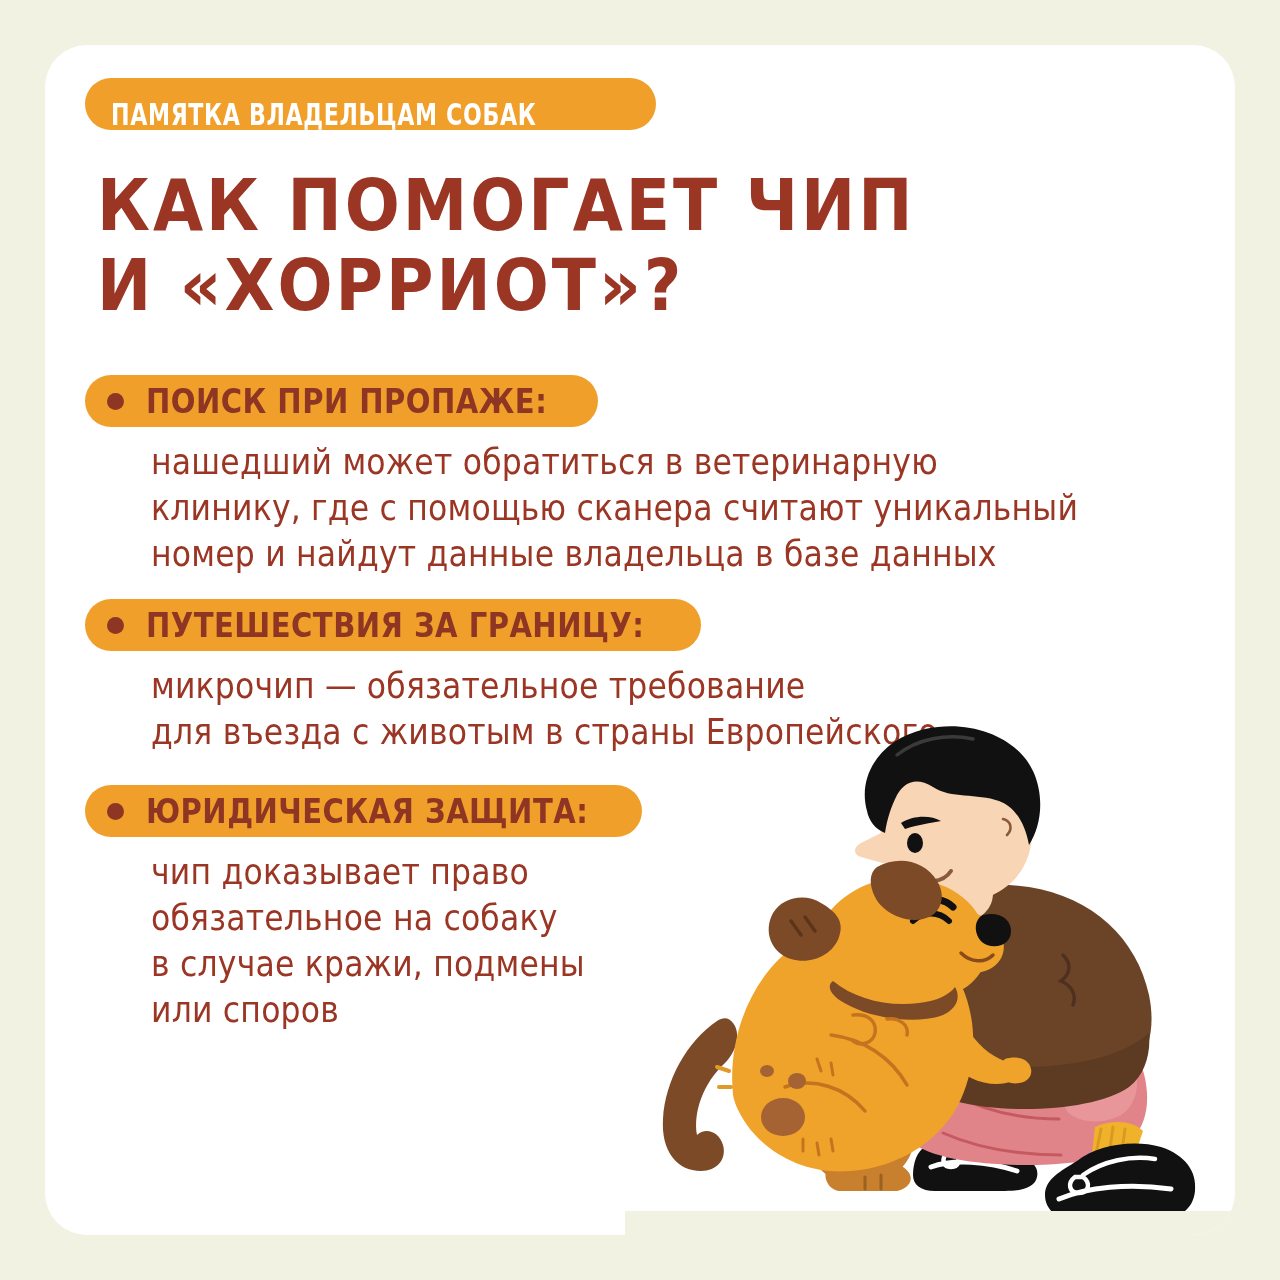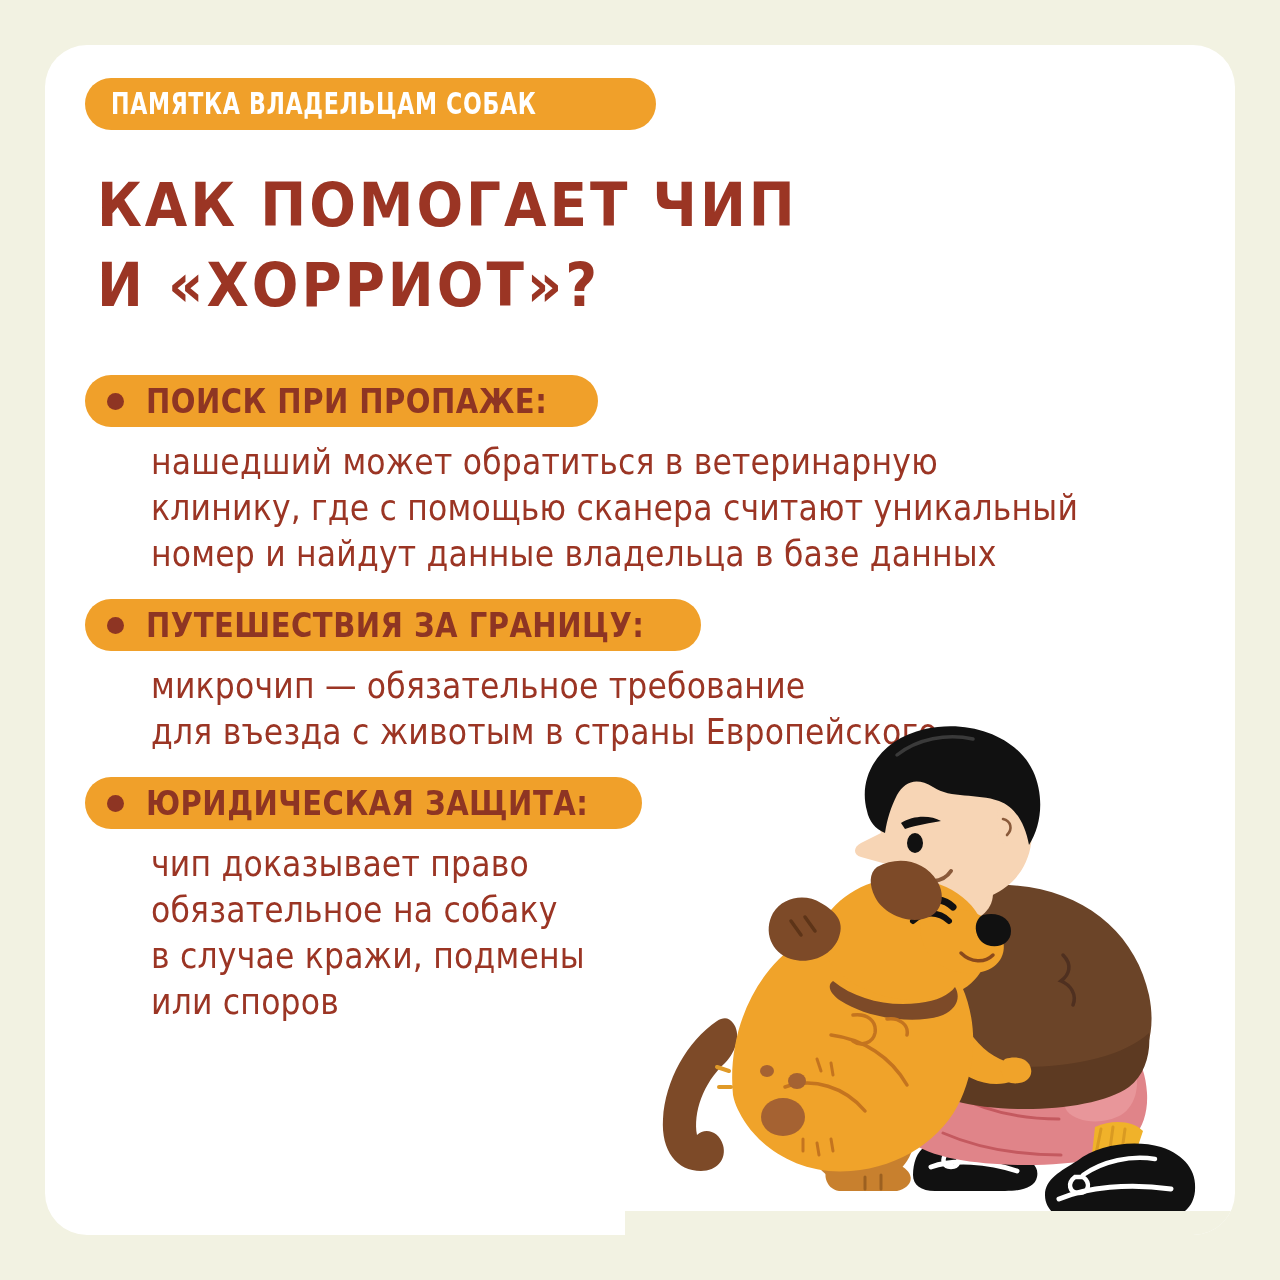--- a/index.html
+++ b/index.html
@@ -21,22 +21,22 @@
     background:#ffffff;
     border-radius:42px;
     overflow:hidden;
   }
 
   
   .badge{
     position:absolute;
     left:40px;top:33px;
     height:52px;
-    display:flex;align-items:center;
-    padding:12px 26px;
+    display:flex;align-items:flex-end;
+    padding:0 26px;
     background:#f0a02a;
     border-radius:26px;
     box-sizing:border-box;
   }
   .badge-label{
     color:#ffffff;
     font-family:"Liberation Sans Narrow","DejaVu Sans Condensed","Liberation Sans",sans-serif;
     font-weight:bold;
     font-size:30px;
     letter-spacing:0.8px;
@@ -46,21 +46,21 @@
     line-height:1;
   }
 
   
   .title{
     position:absolute;
     left:52px;top:120px;
     color:#9b3524;
     font-family:"Liberation Sans Narrow","DejaVu Sans Condensed","Liberation Sans",sans-serif;
     font-weight:bold;
-    font-size:61px;
+    font-size:72px;
     line-height:80px;
     letter-spacing:3px;
     white-space:nowrap;
   }
   .title-line{display:block;}
 
   
   .sections{
     position:absolute;
     left:40px;top:330px;
@@ -99,21 +99,21 @@
     color:#9b3524;
     font-family:"Liberation Sans Narrow","DejaVu Sans Condensed","Liberation Sans",sans-serif;
     font-size:35px;
     line-height:46px;
     letter-spacing:0.2px;
   }
   .body-line{display:block;white-space:nowrap;}
 
   
   .sec-1{margin-bottom:22px;}
-  .sec-2{margin-bottom:22px;}
+  .sec-2{margin-bottom:30px;}
 
   
   .illustration{
     position:absolute;
     right:-10px;bottom:0;
     width:620px;height:520px;
   }
   .illustration svg{display:block;width:100%;height:100%;}
 </style>
 </head>

